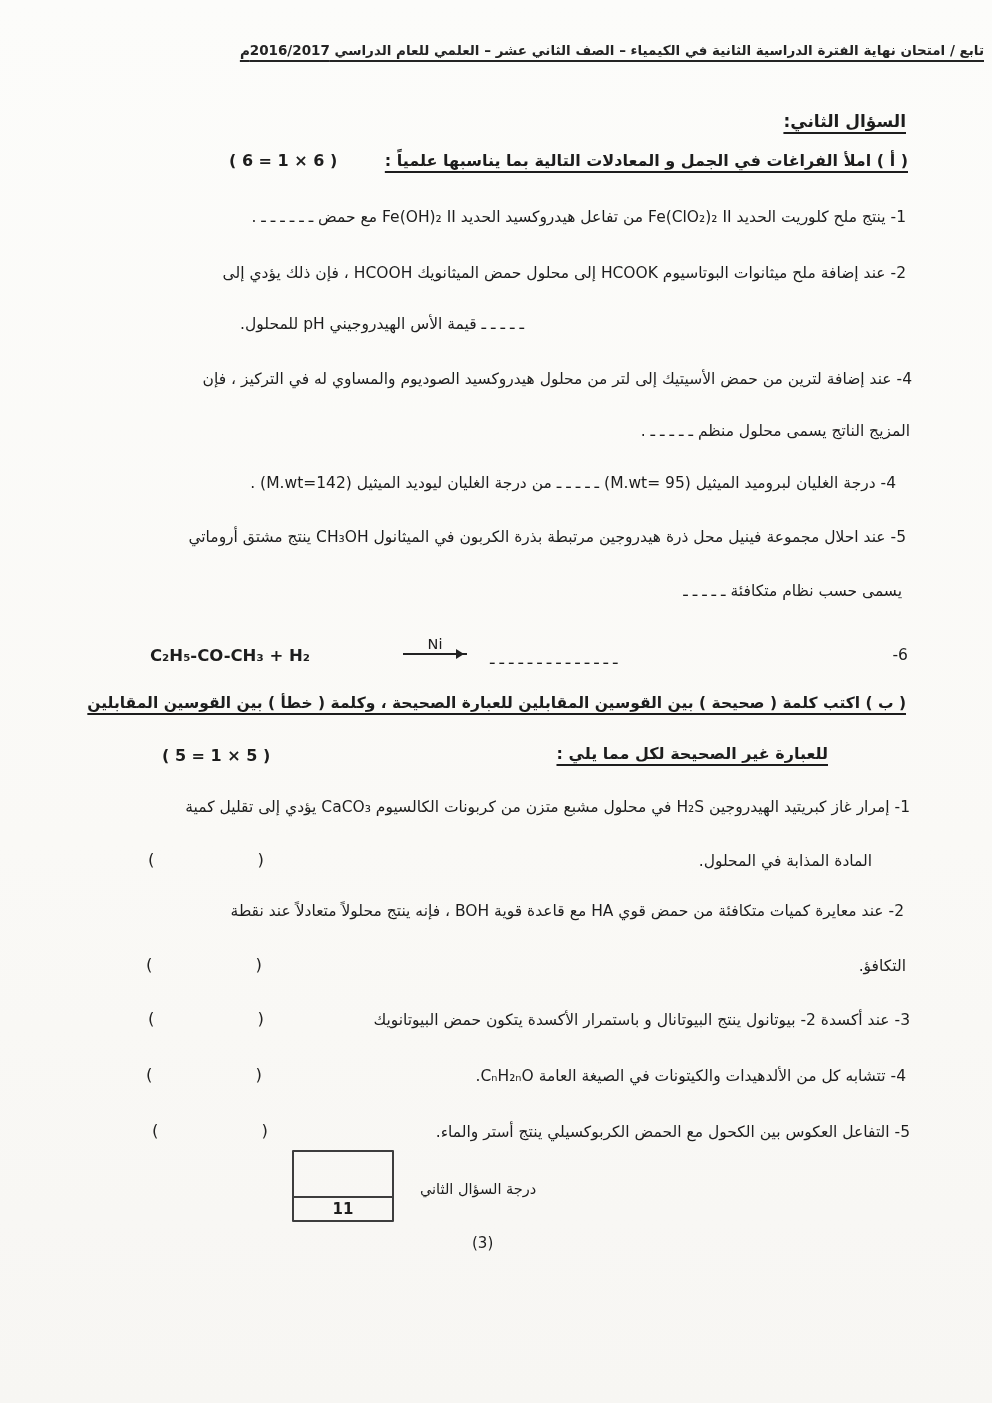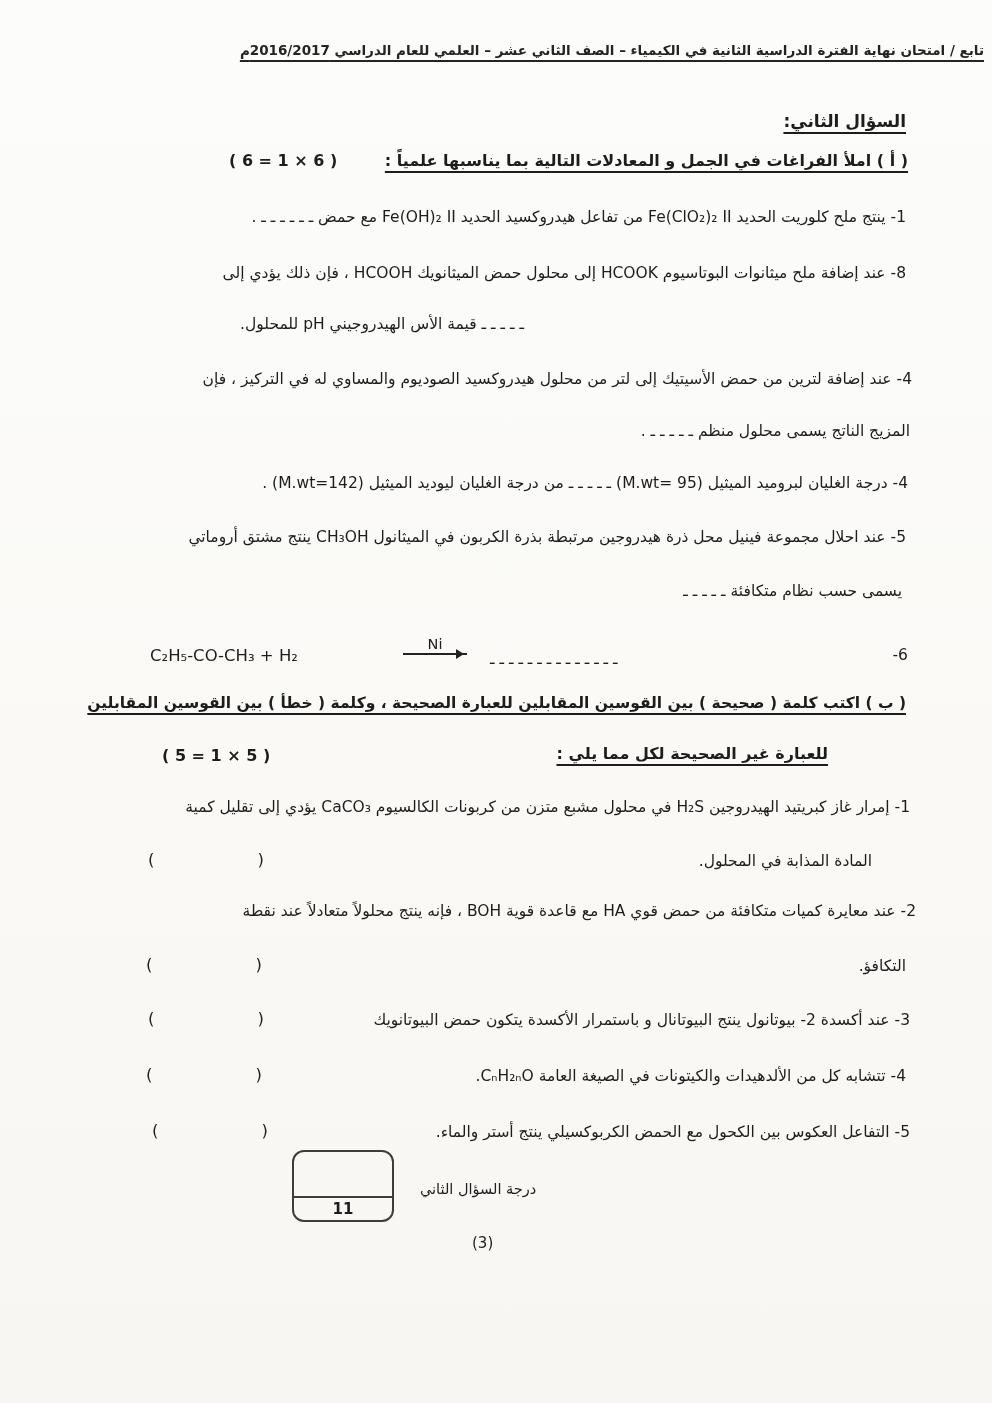--- a/index.html
+++ b/index.html
@@ -20,54 +20,54 @@
   #hdr{top:42px;right:8px;font-size:13.5px;font-weight:bold;letter-spacing:.3px;color:#242424;}
   #qtitle{top:110px;right:86px;font-size:17px;}
   #pahead{top:151px;right:84px;font-size:16px;}
   #pahead .marks{margin-right:42px;font-weight:bold;}
 
   #a1{top:207px;right:86px;}
   #a2a{top:263px;right:86px;}
   #a2b{top:314px;right:468px;}
   #a3a{top:369px;right:80px;}
   #a3b{top:421px;right:82px;}
-  #a4{top:473px;right:84px;}
+  #a4{top:473px;right:96px;}
   #a5a{top:527px;right:86px;}
   #a5b{top:581px;right:90px;}
 
-  #eqreact{top:645px;left:150px;font-size:16.5px;font-weight:normal;}
+  #eqreact{top:645px;left:150px;font-size:16.5px;font-weight:bold;}
   #eqarrow{position:absolute;top:636px;left:403px;width:64px;text-align:center;}
   #eqarrow .ni{font-size:14.5px;direction:ltr;unicode-bidi:isolate;}
   #eqarrow .shaft{margin-top:1px;height:2px;background:#222;position:relative;}
   #eqarrow .shaft::after{content:"";position:absolute;right:-2px;top:-4px;width:0;height:0;
     border:5px solid transparent;border-left:8px solid #222;}
   #eqblank{top:649px;left:490px;letter-spacing:1px;}
   #eqnum{top:645px;right:84px;}
 
   #pbh1{top:693px;right:86px;font-size:15.5px;}
   #pbh2{top:744px;right:164px;font-size:16px;}
   #pbmarks{top:746px;left:162px;font-size:16px;}
 
   #b1a{top:797px;right:82px;}
   #b1b{top:851px;right:120px;}
-  #b2a{top:901px;right:76px;}
+  #b2a{top:901px;right:88px;}
   #b2b{top:956px;right:86px;}
   #b3a{top:1010px;right:82px;}
   #b4a{top:1066px;right:86px;}
   #b5a{top:1122px;right:82px;}
 
   .ansp{display:flex;justify-content:space-between;width:116px;direction:ltr;font-size:16.5px;color:#222;}
   #b1p{top:849px;left:148px;}
   #b2p{top:954px;left:146px;}
   #b3p{top:1008px;left:148px;}
   #b4p{top:1064px;left:146px;}
   #b5p{top:1120px;left:152px;}
 
   #scorebox{position:absolute;left:292px;top:1150px;width:98px;height:68px;
-    border:2px solid #3d3d3d;border-radius:12px;}
+    border:2px solid #3d3d3d;border-radius:1px;}
   #scorebox .divider{position:absolute;left:-1px;right:-1px;top:44px;border-top:2px solid #3d3d3d;}
   #scorebox .val{position:absolute;left:0;right:0;top:46px;bottom:0;display:flex;
     align-items:center;justify-content:center;font-weight:bold;font-size:15px;direction:ltr;}
   #scorelabel{top:1180px;left:420px;font-size:14.5px;}
   #pagenum{top:1234px;left:472px;font-size:15px;}
 </style>
 </head>
 <body>
 
 <div class="page">
@@ -76,21 +76,21 @@
 
   <div id="qtitle" class="line b u">السؤال الثاني:</div>
 
   <div id="pahead" class="line b">
     <span class="u">( أ ) املأ الفراغات في الجمل و المعادلات التالية بما يناسبها علمياً :</span>
     <span class="marks ltr">( 6 = 1 × 6 )</span>
   </div>
 
   <div id="a1" class="line">1- ينتج ملح كلوريت الحديد ‎Fe(ClO₂)₂ II‎ من تفاعل هيدروكسيد الحديد ‎Fe(OH)₂ II‎ مع حمض ـ ـ ـ ـ ـ ـ .</div>
 
-  <div id="a2a" class="line">8- عند إضافة ملح ميثانوات البوتاسيوم HCOOK إلى محلول حمض الميثانويك HCOOH ، فإن ذلك يؤدي إلى</div>
+  <div id="a2a" class="line">2- عند إضافة ملح ميثانوات البوتاسيوم HCOOK إلى محلول حمض الميثانويك HCOOH ، فإن ذلك يؤدي إلى</div>
   <div id="a2b" class="line">ـ ـ ـ ـ ـ قيمة الأس الهيدروجيني pH للمحلول.</div>
 
   <div id="a3a" class="line">4- عند إضافة لترين من حمض الأسيتيك إلى لتر من محلول هيدروكسيد الصوديوم والمساوي له في التركيز ، فإن</div>
   <div id="a3b" class="line">المزيج الناتج يسمى محلول منظم ـ ـ ـ ـ ـ .</div>
 
   <div id="a4" class="line">4- درجة الغليان لبروميد الميثيل ‎(M.wt= 95)‎ ـ ـ ـ ـ ـ من درجة الغليان ليوديد الميثيل ‎(M.wt=142)‎ .</div>
 
   <div id="a5a" class="line">5- عند احلال مجموعة فينيل محل ذرة هيدروجين مرتبطة بذرة الكربون في الميثانول CH₃OH ينتج مشتق أروماتي</div>
   <div id="a5b" class="line">يسمى حسب نظام متكافئة ـ ـ ـ ـ ـ</div>
 

